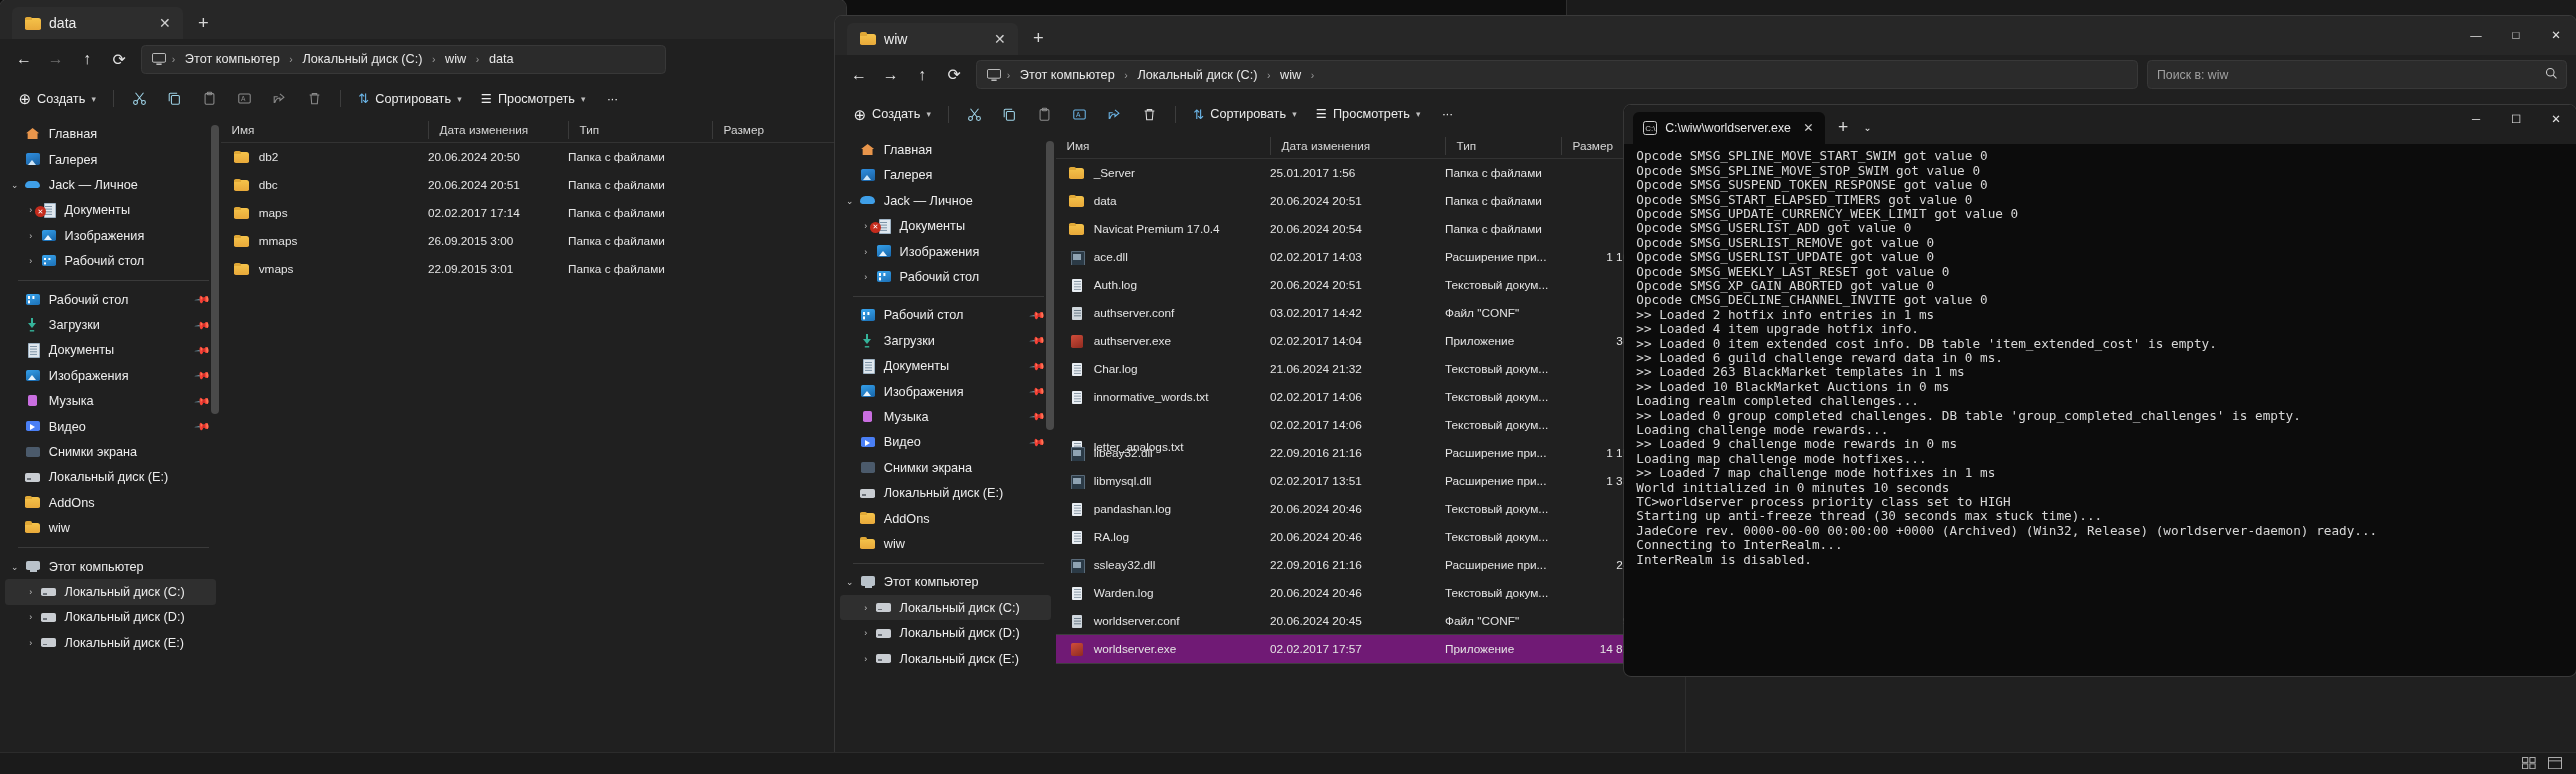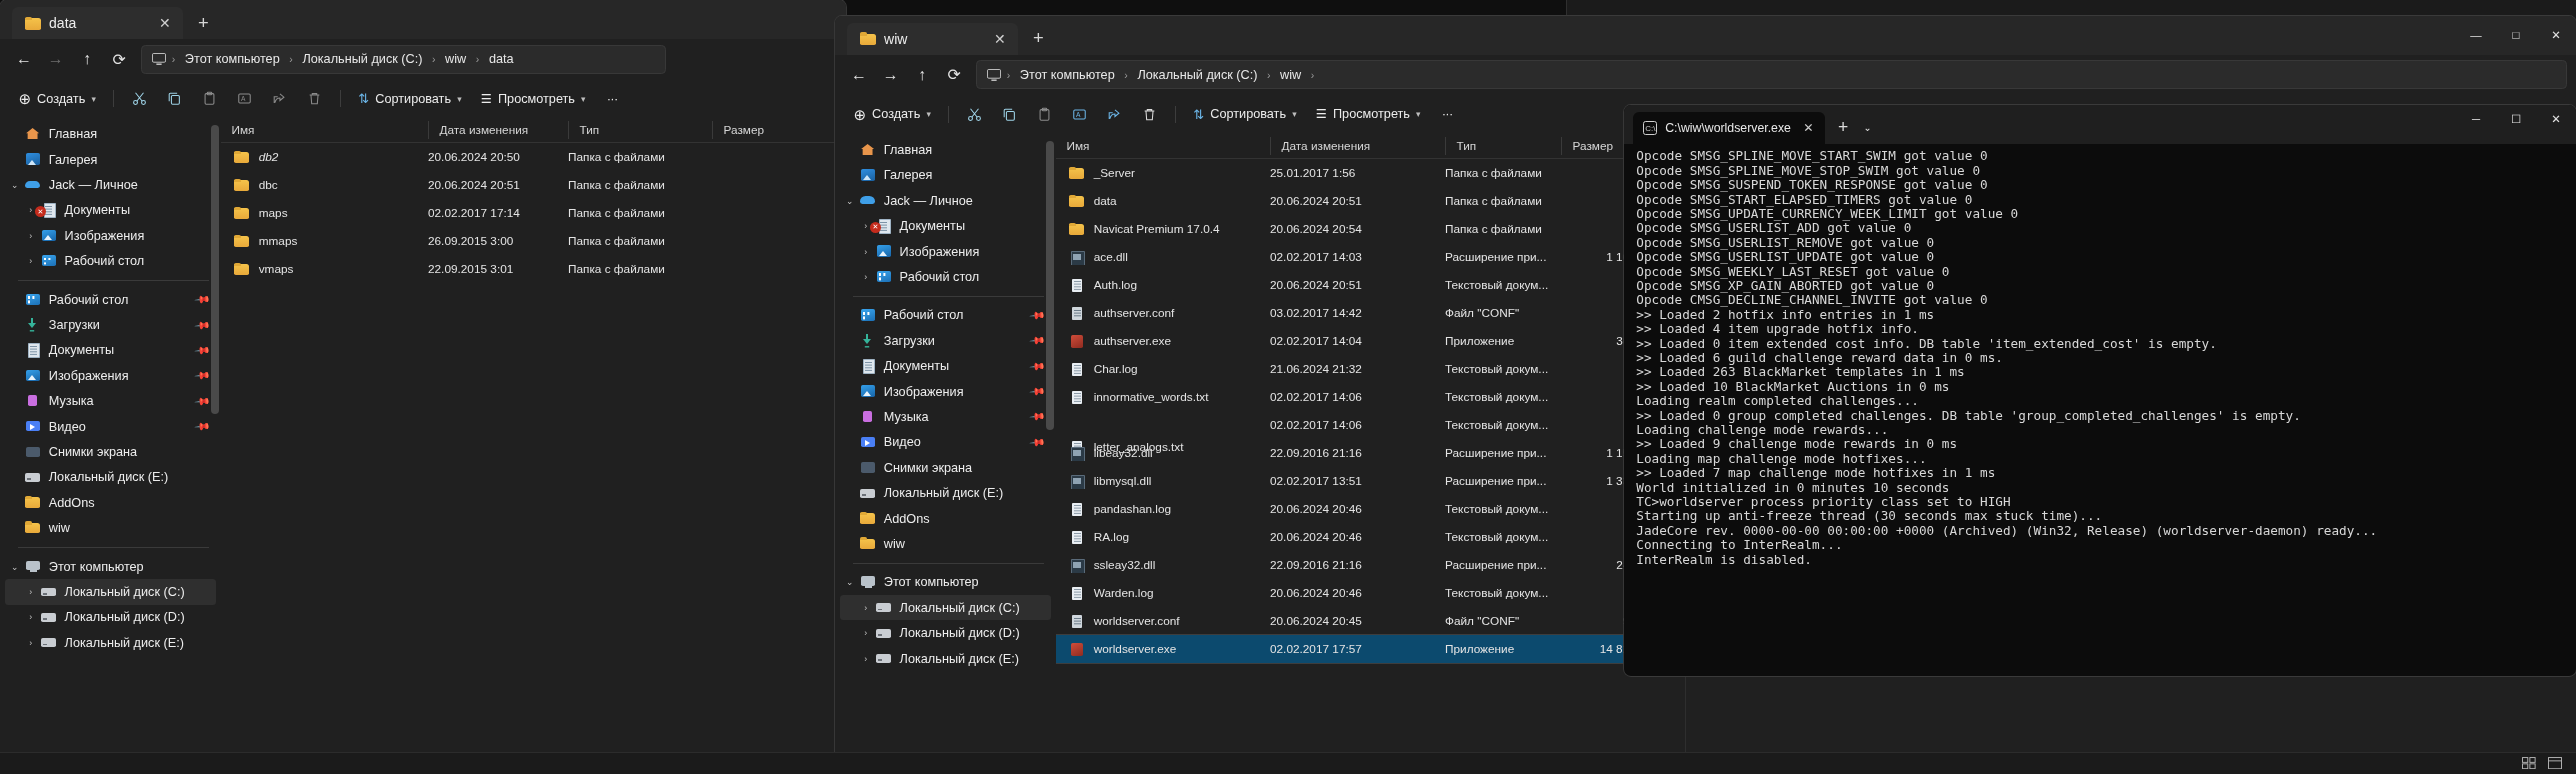--- a/index.html
+++ b/index.html
@@ -125,21 +125,21 @@
       justify-content:center; z-index:3;}
 
   
   .listpane{ flex:1; position:relative; overflow:hidden; }
   .colhead{ height:25.4px; display:flex; align-items:center; font-size:11.8px;
             color:#d6d6d6; border-bottom:0.9px solid #333; }
   .colhead .c{ padding-left:10.5px; border-left:0.9px solid #3a3a3a; height:17.5px;
                display:flex; align-items:center; white-space:nowrap;}
   .colhead .c:first-child{ border-left:none; }
   .frow{ height:28px; display:flex; align-items:center; font-size:11.8px; color:#e4e4e4; }
-  .frow.sel{ background:#0c4a6e; outline:0.9px solid #3d3d3d; }
+  .frow.sel{ background:#701a75; outline:0.9px solid #3d3d3d; }
   .frow .nm{ display:flex; align-items:center; gap:7.9px; padding-left:12.3px; white-space:nowrap;
              overflow:hidden; }
   .frow .cell{ white-space:nowrap; overflow:hidden; }
   .fic{ width:17.5px;height:15px;position:relative;flex:0 0 17.5px;}
 
   .statusbar{ position:absolute; bottom:0; left:0; right:0; height:23px;
       display:flex; align-items:center; gap:8.8px; padding:0 12.3px;
       font-size:11.4px; color:#d3d3d3; border-top:0.9px solid #333; background:#202020;}
   .stsep{ color:#5d5d5d; }
 
@@ -383,21 +383,21 @@
       </div>
     <div class="listpane" id="lp1">
       <div class="colhead">
         <div class="c" style="width:207px;">Имя</div>
         <div class="c" style="width:140px;">Дата изменения</div>
         <div class="c" style="width:144px;">Тип</div>
         <div class="c" style="width:105px;">Размер</div>
       </div>
       <div id="rows1">
           <div class="frow">
-            <div class="nm" style="width: 207px; font-style: italic;">
+            <div class="nm" style="width: 207px;">
               <span class="fic ic-folderS"></span>
               <span>db2</span>
             </div>
             <div class="cell" style="width: 140px; text-align: left; padding-right: 0px;">20.06.2024 20:50</div>
             <div class="cell" style="width: 144px; text-align: left; padding-right: 0px;">Папка с файлами</div>
             <div class="cell" style="width: 105px; text-align: right; padding-right: 12.3px;"></div>
           </div>
           <div class="frow">
             <div class="nm" style="width: 207px;">
               <span class="fic ic-folderS"></span>
@@ -472,20 +472,29 @@
           </svg>
       </span>
       <span class="sep">›</span>
       <span class="crumb">Этот компьютер</span>
       <span class="sep">›</span>
       <span class="crumb">Локальный диск (C:)</span>
       <span class="sep">›</span>
       <span class="crumb">wiw</span>
       <span class="sep">›</span>
     </div>
+    <div class="searchbox">
+      <span>Поиск в: wiw</span>
+      <span>
+        <svg width="12.3" height="12.3" viewBox="0 0 14 14" fill="none" stroke="#cfcfcf" stroke-width="1.2">
+            <circle cx="6" cy="6" r="4.3"></circle>
+            <path d="M9.3 9.3 13 13"></path>
+          </svg>
+      </span>
+    </div>
   </div>
 
   <div class="toolbar">
     <div class="tbtn">
       <span style="font-size:15px;line-height:1;">⊕</span>
       <span>Создать</span>
       <span class="chev">▾</span>
     </div>
     <div class="tdiv"></div>
     <div class="tbtn icon">

